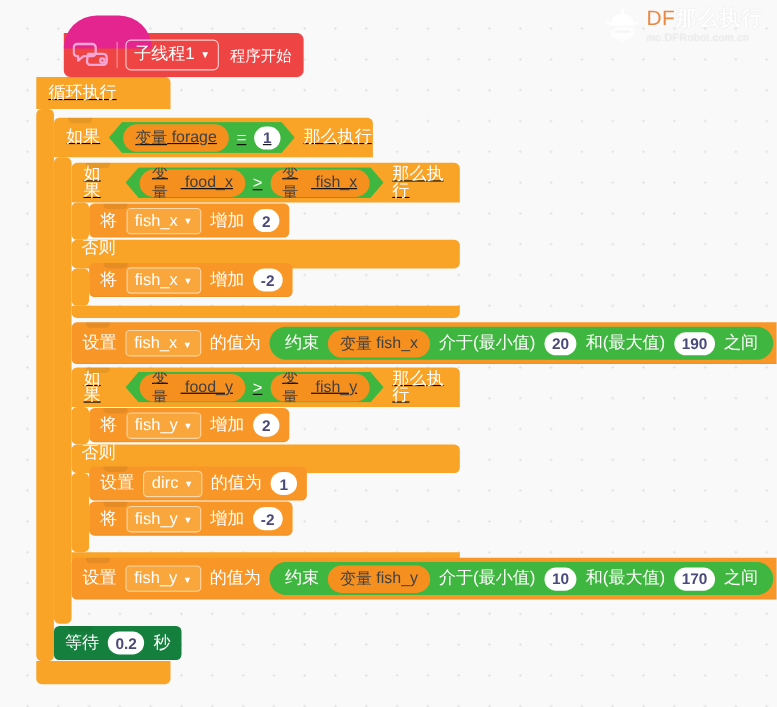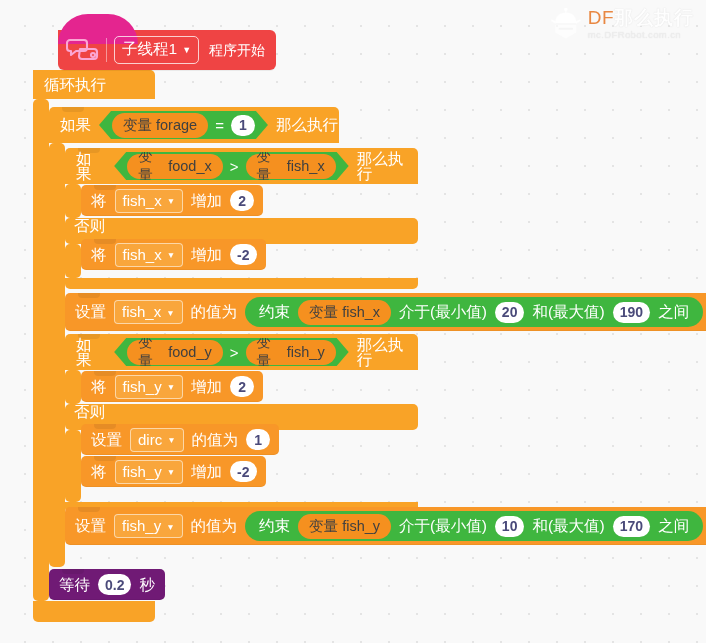--- a/index.html
+++ b/index.html
@@ -82,20 +82,21 @@
   .dropdown .caret { font-size: 9px; line-height: 1; transform: translateY(1px); }
   .hat .after { position:relative; z-index:2; margin-left: 9px; font-size:14px; }
 
   
   .cblock { background: #F9A327; border-radius: 5px; }
 
   .cb-head {
     position:absolute; border-radius: 5px 5px 0 0;
     display:flex; align-items:center;
     padding-left: 10px;
+    text-decoration: underline;
   }
   .cb-arm { position:absolute; }
   .cb-foot { position:absolute; border-radius: 0 0 5px 5px; }
   .cb-mid  { position:absolute; display:flex; align-items:flex-start; padding-left:10px; }
 
   
   .notch {
     position:absolute; top:0; left:13px;
     width:22px; height:5px;
     background: rgba(0,0,0,.07);
@@ -338,21 +339,21 @@
         <span>变量</span>&nbsp;<span>fish_y</span>
       </span>
       <span class="lbl cjk">介于(最小值)</span>
       <span class="num">10</span>
       <span class="lbl cjk">和(最大值)</span>
       <span class="num">170</span>
       <span class="lbl cjk">之间</span>
     </span>
   </div>
 
-  <div class="blk stack" style="left:49px; top:569px; height:31px; background:#701a75;">
+  <div class="blk stack" style="left:49px; top:569px; height:31px; background:#15803d;">
     <div class="notch"></div>
     <span class="lbl cjk">等待</span>
     <span class="num">0.2</span>
     <span class="lbl cjk">秒</span>
   </div>
 
   <div class="blk hat">
     <div class="cap"></div>
     <svg class="icon" viewBox="0 0 34 26">
       <g fill="none" stroke="#FBA6D4" stroke-width="2.1" stroke-linejoin="round">

